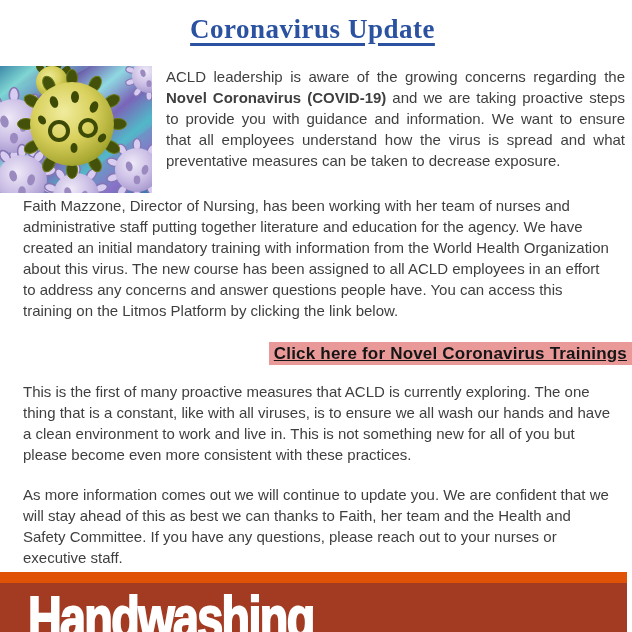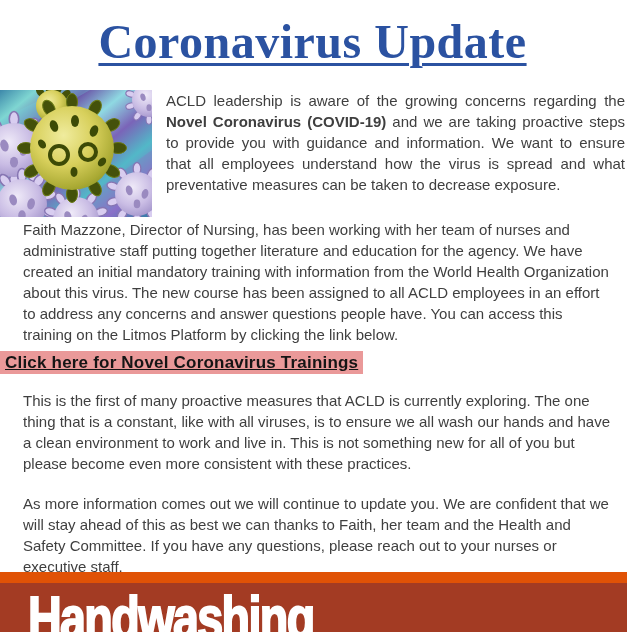--- a/index.html
+++ b/index.html
@@ -9,21 +9,21 @@
     overflow: hidden;
     position: relative;
     font-family: "Liberation Sans", sans-serif;
     color: #3f3f3f;
   }
   .page-title {
     margin: 14px 7px 0 0;
     text-align: center;
     font-family: "Liberation Serif", serif;
     font-weight: bold;
-    font-size: 48px;
+    font-size: 27px;
     color: #2b52a1;
     text-decoration: underline;
     text-decoration-thickness: 3px;
     text-underline-offset: 5px;
     letter-spacing: 0.5px;
   }
   .intro-block {
     margin: 21px 7px 0 0;
   }
   .virus-figure {
@@ -41,22 +41,22 @@
   .justified { text-align: justify; }
   .lines { white-space: pre-line; }
   .cut-left {
     clear: both;
     margin: 8px 7px 0 -6px;
   }
   .para { margin: 0 0 0 0; padding-left: 29px; }
   .para + .para { margin-top: 19px; }
   .link-section {
     clear: both;
-    margin: 6px 0 16px 0;
-    text-align: left;
+    margin: 21px 0 16px 0;
+    text-align: right;
     border-radius: 9px;
   }
   .training-link {
     display: inline-block;
     background: #ea9999;
     color: #151515;
     font-weight: bold;
     font-size: 17px;
     line-height: 23px;
     padding: 0 5px;

